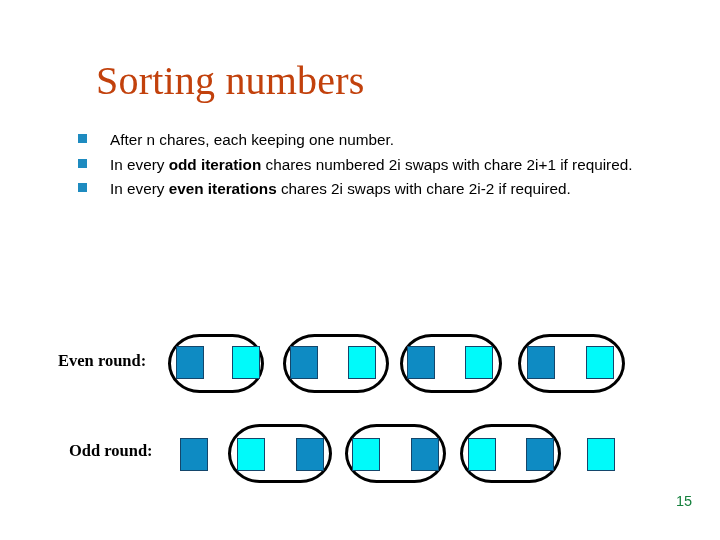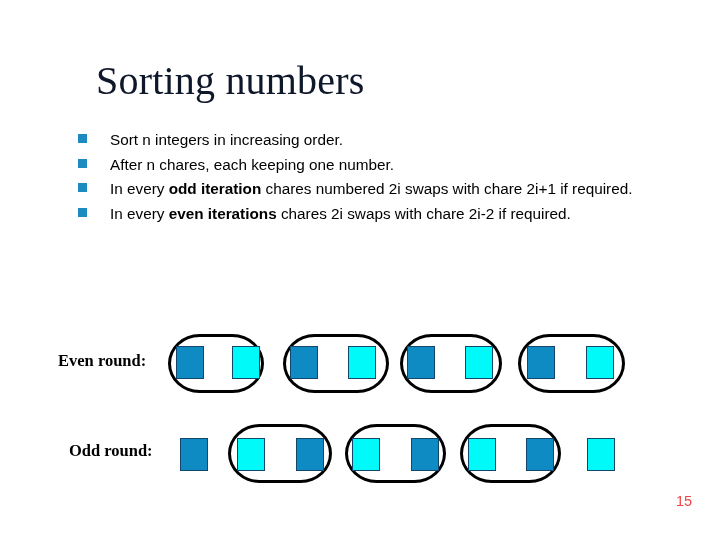--- a/index.html
+++ b/index.html
@@ -17,21 +17,21 @@
   }
 
   
   #slide-title {
     position: absolute;
     left: 96px;
     top: 58px;
     font-family: "Liberation Serif", serif;
     font-size: 40px;
     line-height: 46px;
-    color: #0f172a;
+    color: #c2410c;
     white-space: nowrap;
     letter-spacing: 0.2px;
   }
 
   
   #bullet-list {
     position: absolute;
     left: 78px;
     top: 128px;
     width: 628px;
@@ -93,33 +93,29 @@
   .chare.blue { background: #0E8BC3; }
   .chare.cyan { background: #00FAFA; }
 
   
   #page-number {
     position: absolute;
     left: 676px;
     top: 493px;
     font-family: "Liberation Sans", sans-serif;
     font-size: 14.5px;
-    color: #ef4444;
+    color: #15803d;
   }
 </style>
 </head>
 <body>
 
 <div id="slide-title">Sorting numbers</div>
 
 <div id="bullet-list">
-    <div class="bullet-row">
-      <span class="bullet-marker" style="background: rgb(30, 139, 192);"></span>
-      <span class="bullet-text"><span>Sort n integers in increasing order.</span></span>
-    </div>
     <div class="bullet-row">
       <span class="bullet-marker" style="background: rgb(30, 139, 192);"></span>
       <span class="bullet-text"><span>After n chares, each keeping one number.</span></span>
     </div>
     <div class="bullet-row">
       <span class="bullet-marker" style="background: rgb(30, 139, 192);"></span>
       <span class="bullet-text"><span>In every </span><b>odd iteration</b><span> chares numbered 2i swaps with chare 2i+1 if required.</span></span>
     </div>
     <div class="bullet-row">
       <span class="bullet-marker" style="background: rgb(30, 139, 192);"></span>

